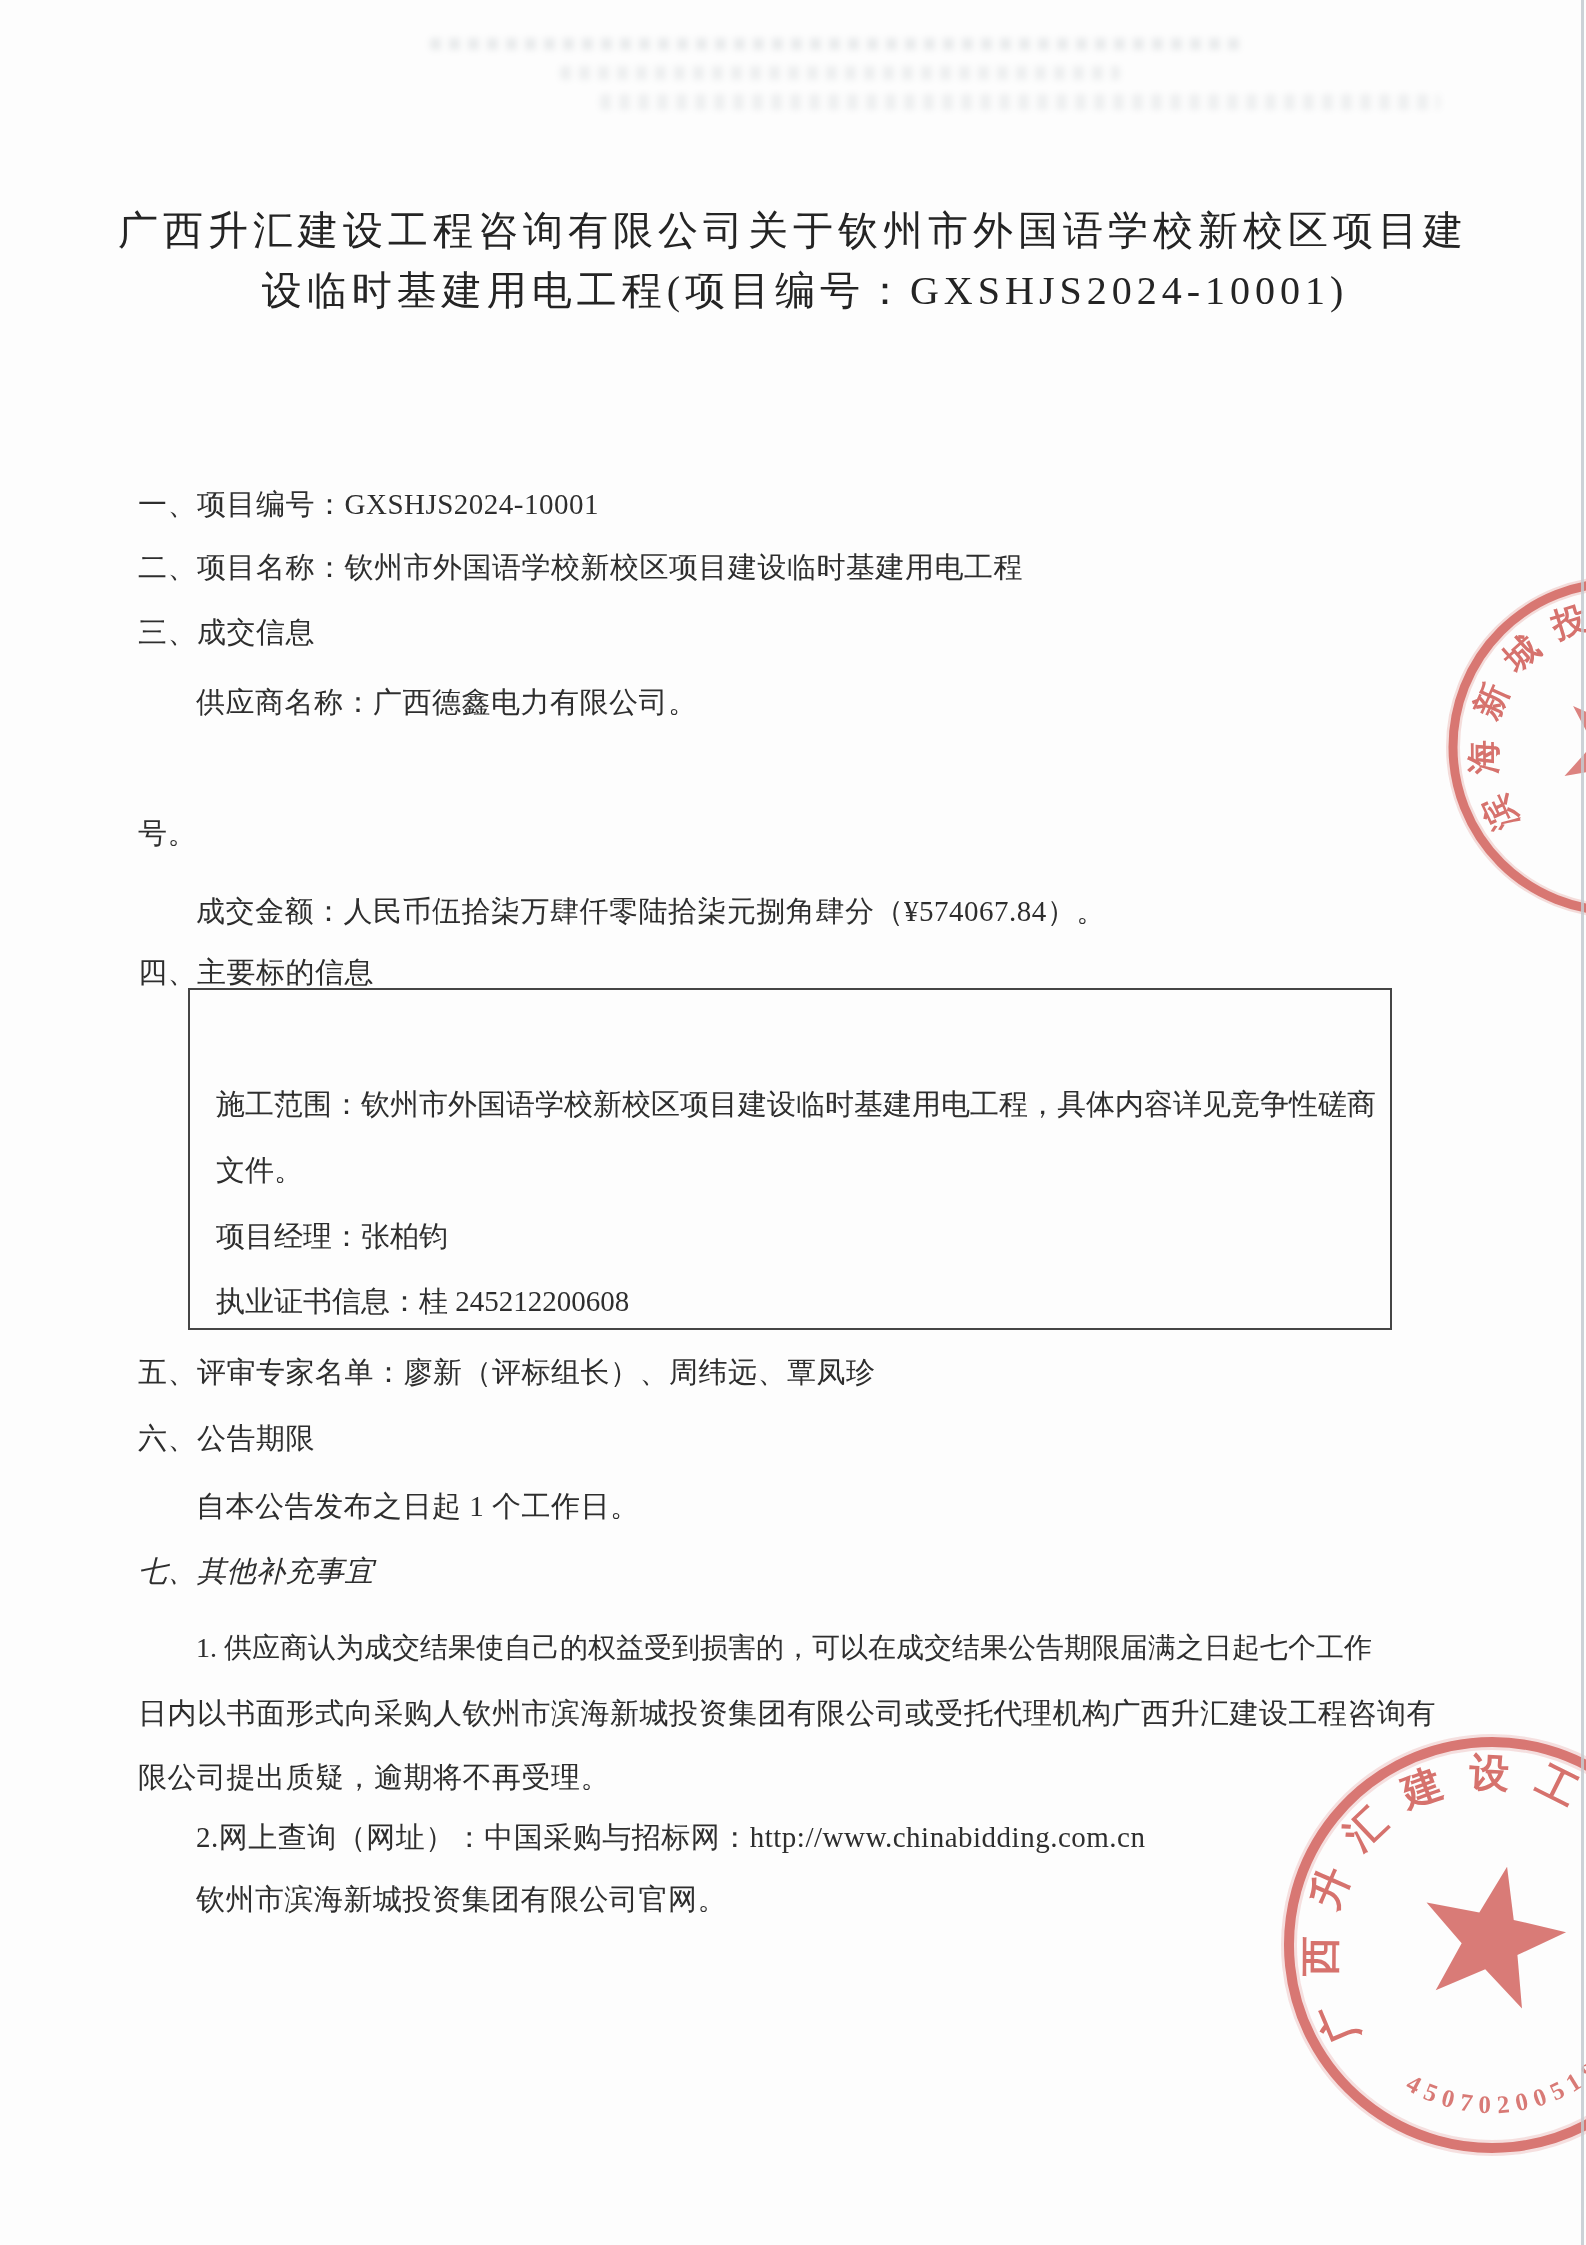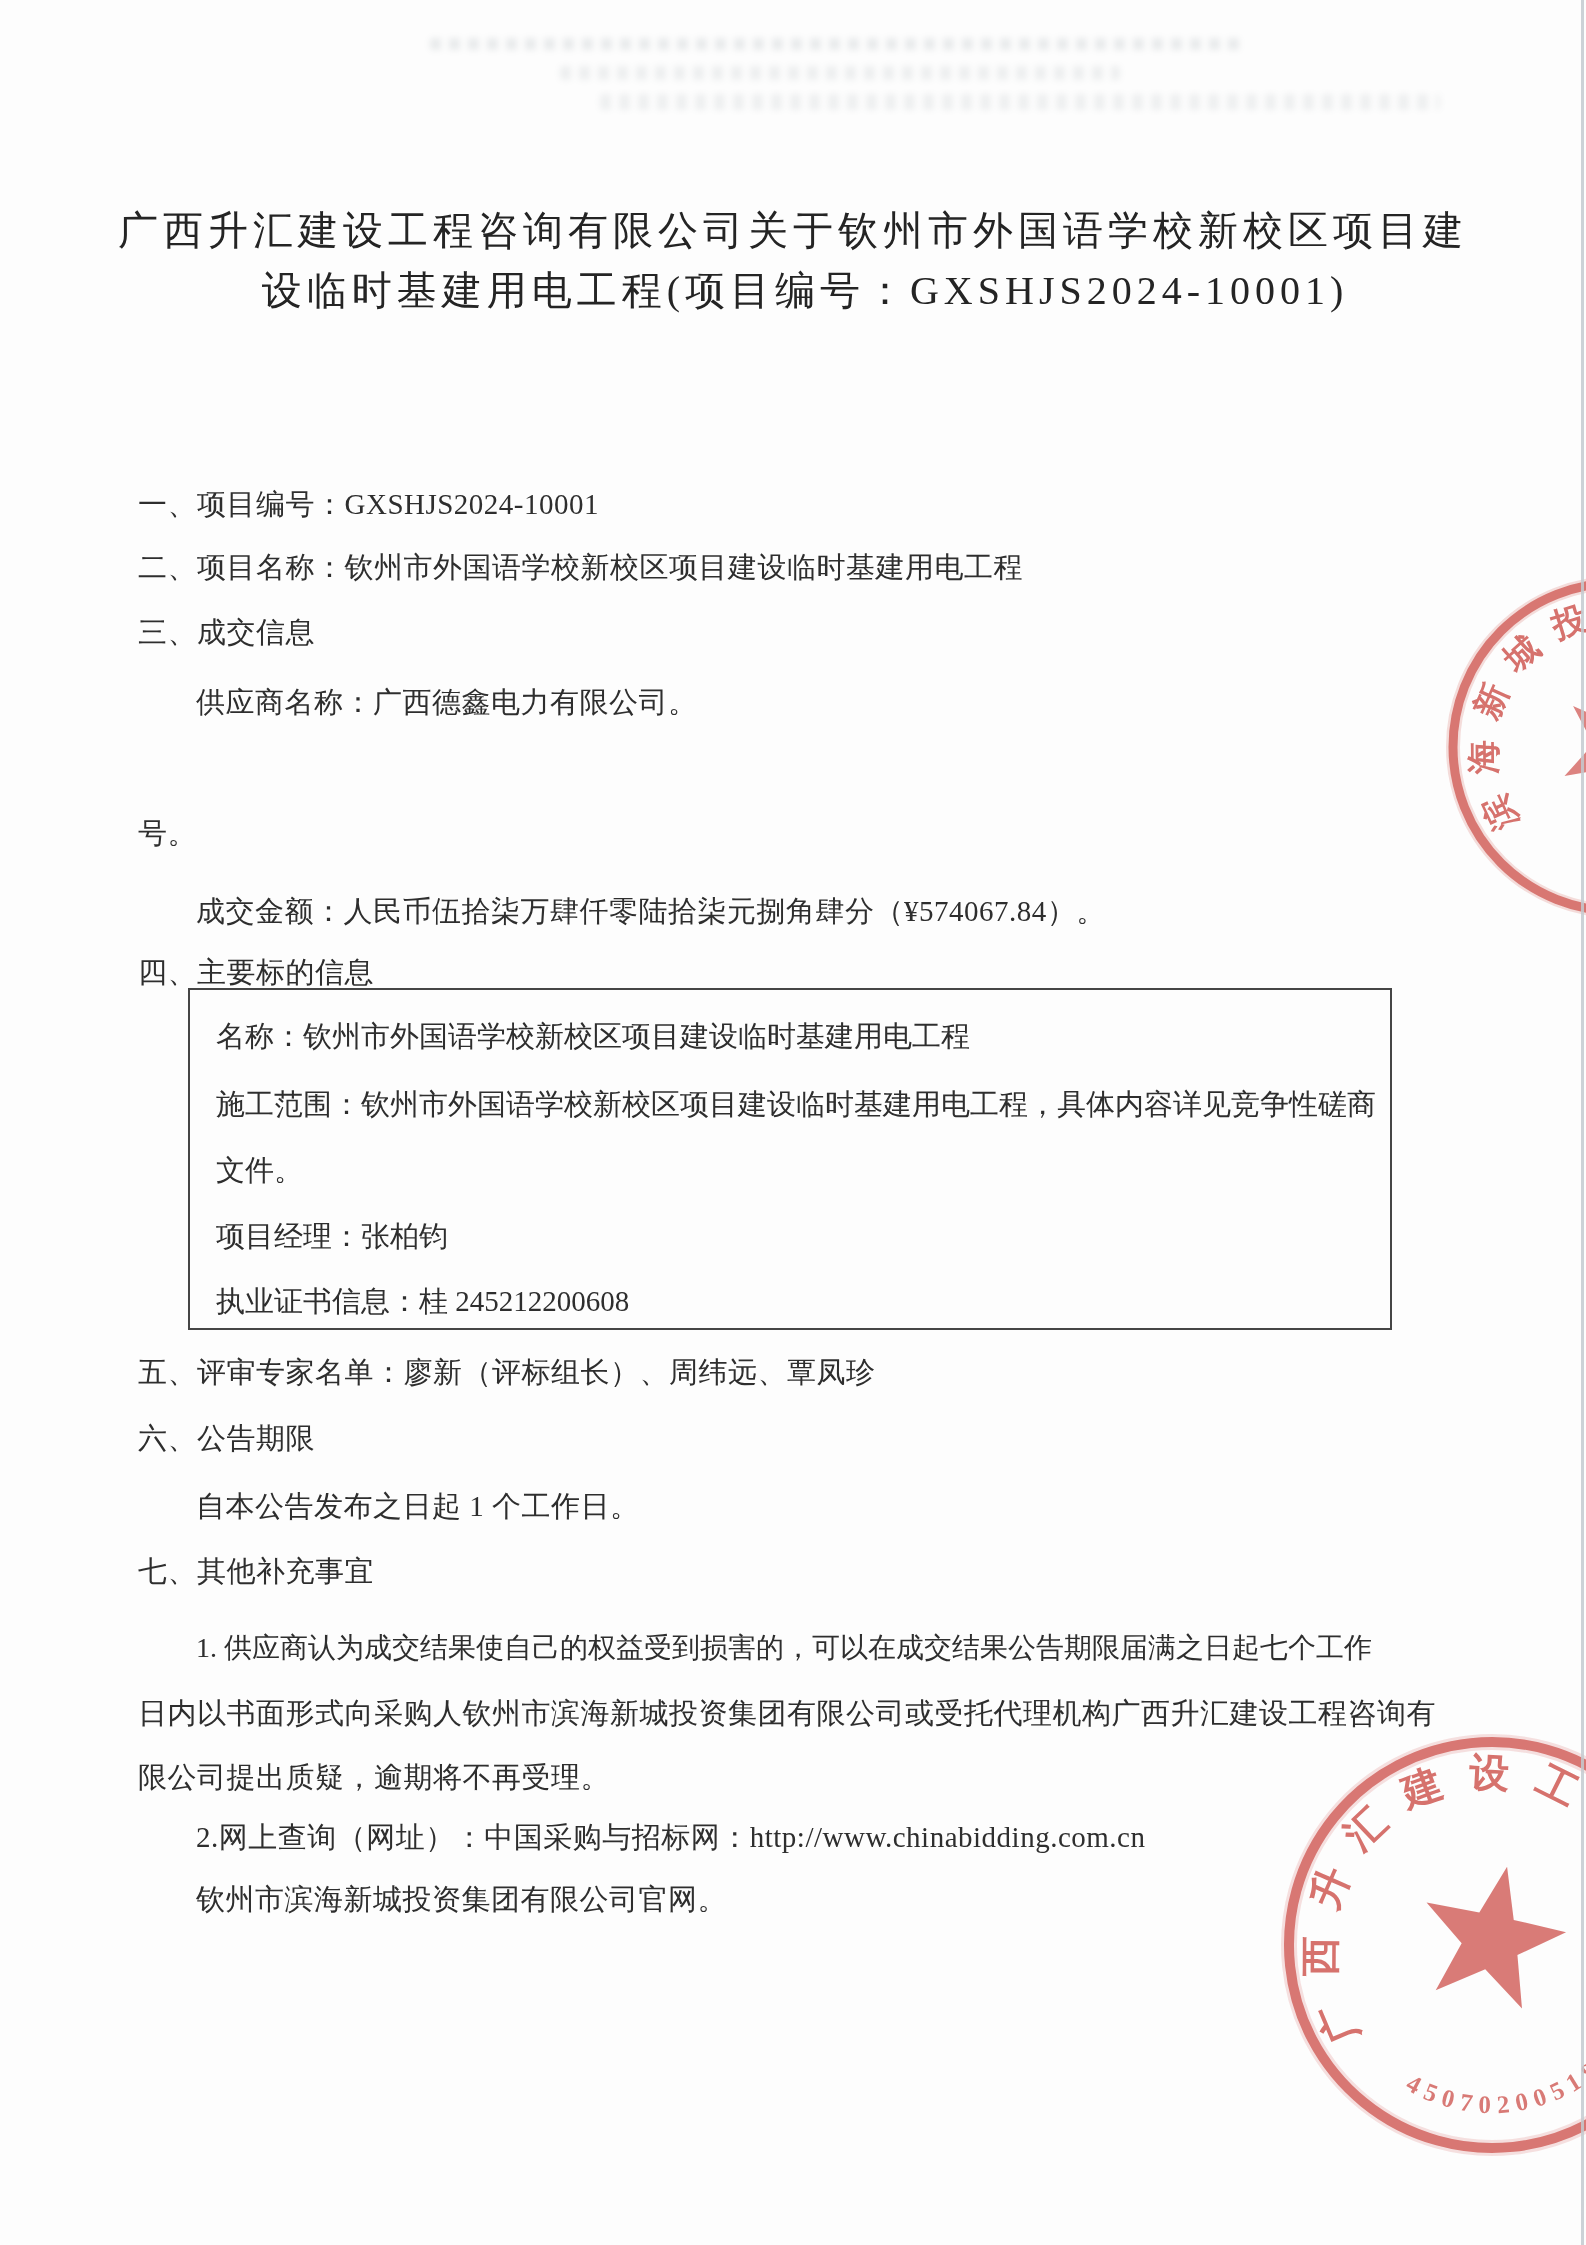--- a/index.html
+++ b/index.html
@@ -75,31 +75,30 @@
 
   <div class="doc-line" style="left:138px;top:485px;">一、项目编号：GXSHJS2024-10001</div>
   <div class="doc-line" style="left:138px;top:548px;">二、项目名称：钦州市外国语学校新校区项目建设临时基建用电工程</div>
   <div class="doc-line" style="left:138px;top:613px;">三、成交信息</div>
   <div class="doc-line" style="left:196px;top:683px;">供应商名称：广西德鑫电力有限公司。</div>
   <div class="doc-line" style="left:138px;top:814px;">号。</div>
   <div class="doc-line" style="left:196px;top:892px;">成交金额：人民币伍拾柒万肆仟零陆拾柒元捌角肆分（¥574067.84）。</div>
   <div class="doc-line" style="left:138px;top:953px;">四、主要标的信息</div>
 
   <div class="target-box">
-    <div class="box-line" style="top:27px;">名称：钦州市外国语学校新校区项目建设临时基建用电工程</div>
     <div class="box-line" style="top:95px;">施工范围：钦州市外国语学校新校区项目建设临时基建用电工程，具体内容详见竞争性磋商</div>
     <div class="box-line" style="top:161px;">文件。</div>
     <div class="box-line" style="top:227px;">项目经理：张柏钧</div>
     <div class="box-line" style="top:292px;">执业证书信息：桂 245212200608</div>
   </div>
 
   <div class="doc-line" style="left:138px;top:1353px;">五、评审专家名单：廖新（评标组长）、周纬远、覃凤珍</div>
   <div class="doc-line" style="left:138px;top:1419px;">六、公告期限</div>
   <div class="doc-line" style="left:196px;top:1487px;">自本公告发布之日起 1 个工作日。</div>
-  <div class="doc-line" style="left:138px;top:1552px;">七、其他补充事宜</div>
+  <div class="doc-line" style="left:138px;top:1552px;font-style:italic;">七、其他补充事宜</div>
   <div class="doc-line tight" style="left:196px;top:1629px;">1. 供应商认为成交结果使自己的权益受到损害的，可以在成交结果公告期限届满之日起七个工作</div>
   <div class="doc-line" style="left:138px;top:1694px;">日内以书面形式向采购人钦州市滨海新城投资集团有限公司或受托代理机构广西升汇建设工程咨询有</div>
   <div class="doc-line" style="left:138px;top:1758px;">限公司提出质疑，逾期将不再受理。</div>
   <div class="doc-line" style="left:196px;top:1818px;">2.网上查询（网址）：中国采购与招标网：http://www.chinabidding.com.cn</div>
   <div class="doc-line" style="left:196px;top:1880px;">钦州市滨海新城投资集团有限公司官网。</div>
 
   <svg class="seal" style="left:1437px;top:567px;" width="360" height="360" viewBox="0 0 360 360">
     <g opacity="0.82" fill="none" stroke="#d05a55">
       <circle cx="180" cy="180" r="164" stroke-width="9"></circle>
       <circle cx="180" cy="180" r="164" stroke-width="14" opacity="0.25"></circle>

